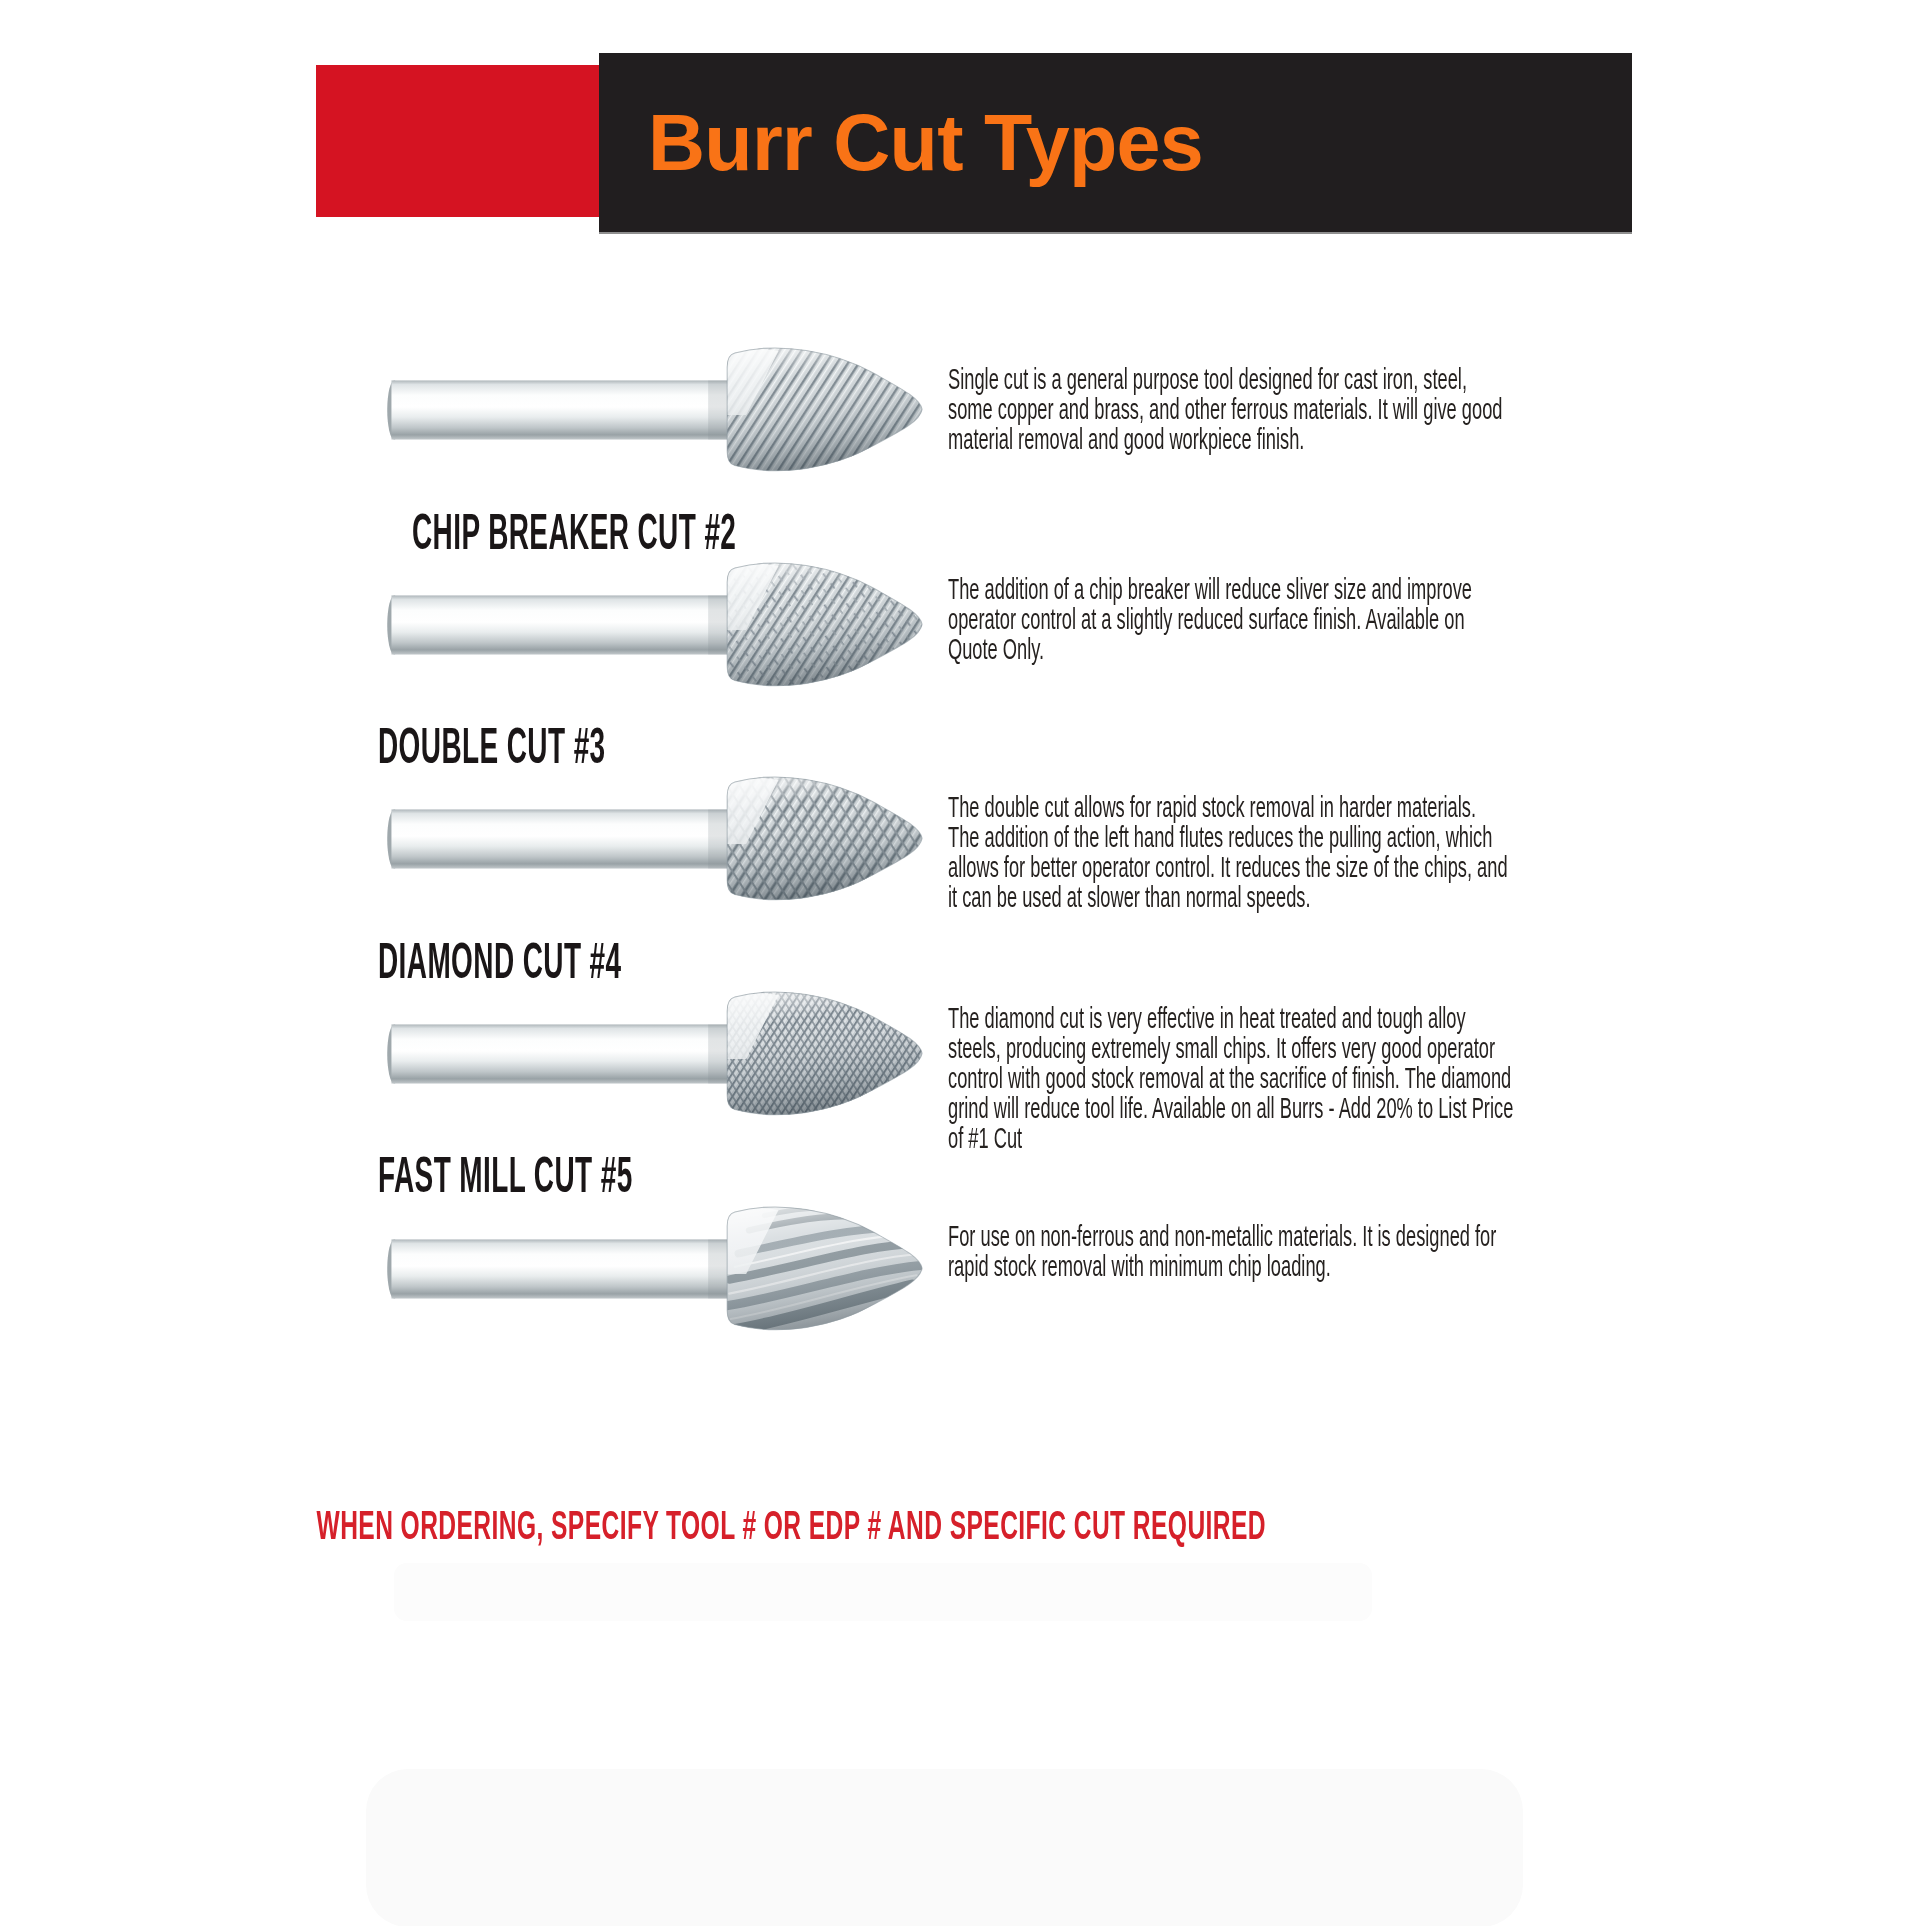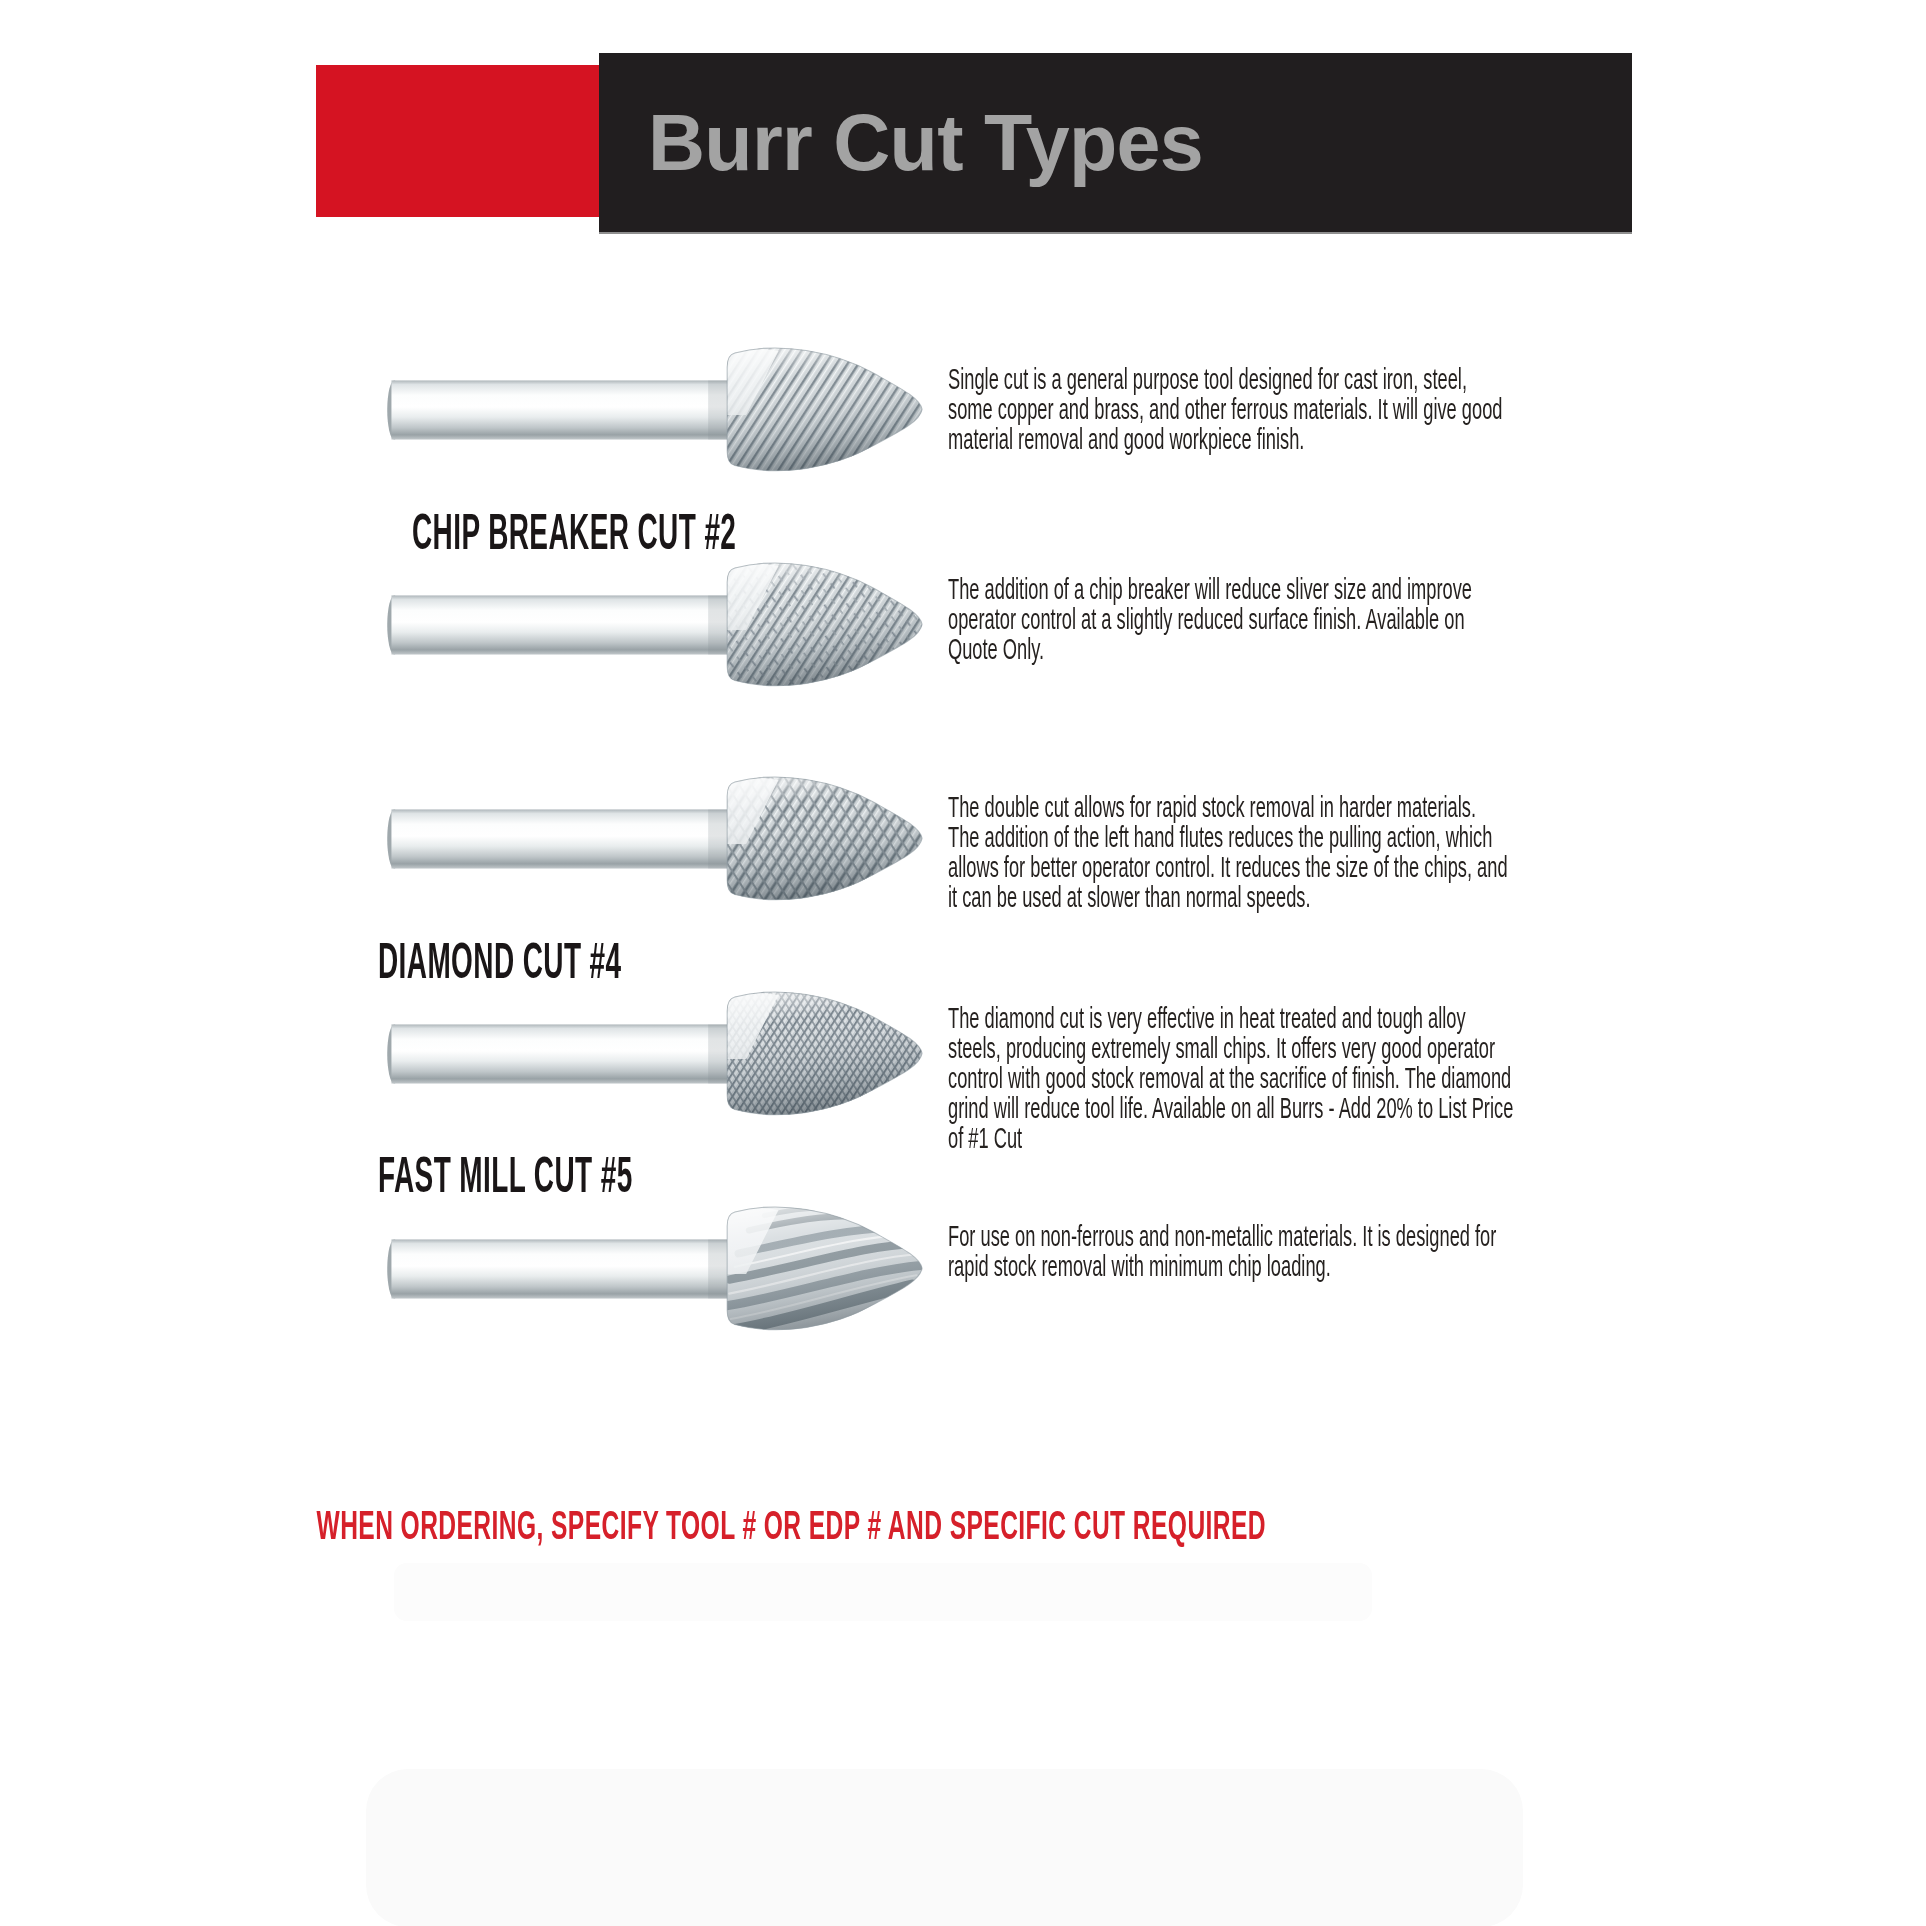--- a/index.html
+++ b/index.html
@@ -11,21 +11,21 @@
   .red-block {
     position:absolute; left:316px; top:65px; width:286px; height:152px;
     background:#d51322;
   }
   .black-banner {
     position:absolute; left:599px; top:53px; width:1033px; height:179px;
     background:#211e1f; border-bottom:2.1px solid #8f8f8f;
   }
   .page-title {
     position:absolute; left:49px; top:0; height:179px; line-height:179px;
-    margin:0; font-size:79px; font-weight:bold; color:#a3a3a3; white-space:nowrap;
+    margin:0; font-size:79px; font-weight:bold; color:#f97316; white-space:nowrap;
     letter-spacing:-0.7px;
   }
   
   .section-heading {
     position:absolute; left:378px; margin:0; line-height:50px; white-space:nowrap;
   }
   .section-heading > span {
     display:inline-block; font-size:50px; font-weight:bold; color:#1a1617;
     transform:scaleX(0.56); transform-origin:left top; letter-spacing:0.7px; white-space:nowrap;
   }
@@ -135,20 +135,21 @@
     <path d="M 500,24 C 563,7 642,22 696,52 C 737,75 763,88 766,104 C 763,121 737,134 696,156 C 642,187 563,201 500,184 C 492,182 489,174 489,164 L 489,44 C 489,33 492,26 500,24 Z" fill="url(#pat2)"></path>
     <path d="M 500,24 C 563,7 642,22 696,52 C 737,75 763,88 766,104 C 763,121 737,134 696,156 C 642,187 563,201 500,184 C 492,182 489,174 489,164 L 489,44 C 489,33 492,26 500,24 Z" fill="url(#pat2b)"></path>
     <path d="M 489,46 C 489,32 493,25 501,23 C 520,18 541,17 562,21 L 516,112 L 489,112 Z" fill="#f3f6f7" opacity="0.85"></path>
     <path d="M 500,24 C 563,7 642,22 696,52 C 737,75 763,88 766,104 C 763,121 737,134 696,156 C 642,187 563,201 500,184 C 492,182 489,174 489,164 L 489,44 C 489,33 492,26 500,24 Z" fill="url(#headG2)"></path>
     <path d="M 500,24 C 563,7 642,22 696,52 C 737,75 763,88 766,104 C 763,121 737,134 696,156 C 642,187 563,201 500,184 C 492,182 489,174 489,164 L 489,44 C 489,33 492,26 500,24 Z" fill="none" stroke="#8e99a0" stroke-width="1.5" opacity="0.6"></path>
   </svg>
   <p class="section-desc d2">The addition of a chip breaker will reduce sliver size and improve
 operator control at a slightly reduced surface finish. Available on
 Quote Only.</p>
 
+  <h2 class="section-heading h3"><span>DOUBLE CUT #3</span></h2>
   <svg class="burr-svg b3" viewBox="0 0 790 210">
     <defs>
       <linearGradient id="shankG3" x1="0" y1="0" x2="0" y2="1">
         <stop offset="0" stop-color="#aeb6ba"></stop>
           <stop offset="0.07" stop-color="#dfe4e6"></stop>
         <stop offset="0.25" stop-color="#fcfdfd"></stop>
           <stop offset="0.45" stop-color="#ffffff"></stop>
         <stop offset="0.62" stop-color="#e9edee"></stop>
           <stop offset="0.8" stop-color="#bfc6c9"></stop>
         <stop offset="0.92" stop-color="#99a2a6"></stop>

